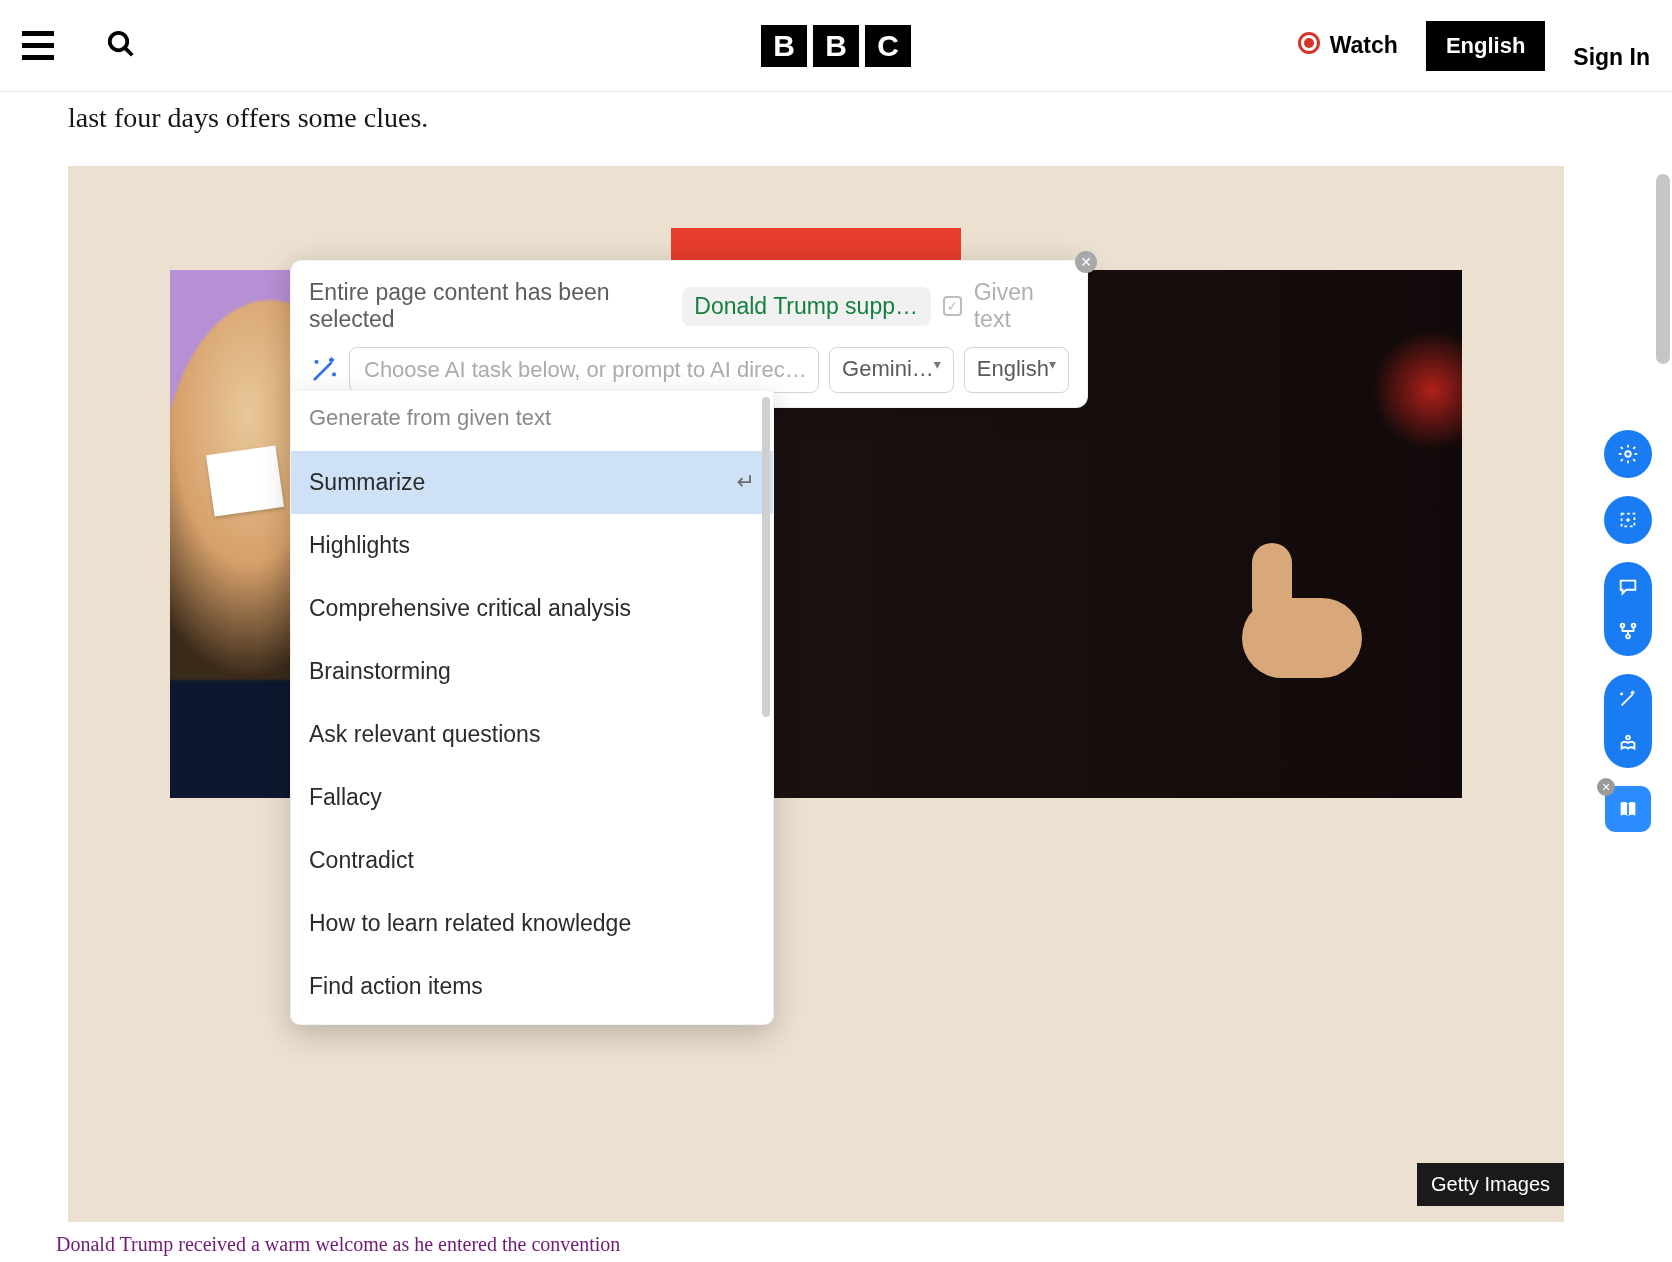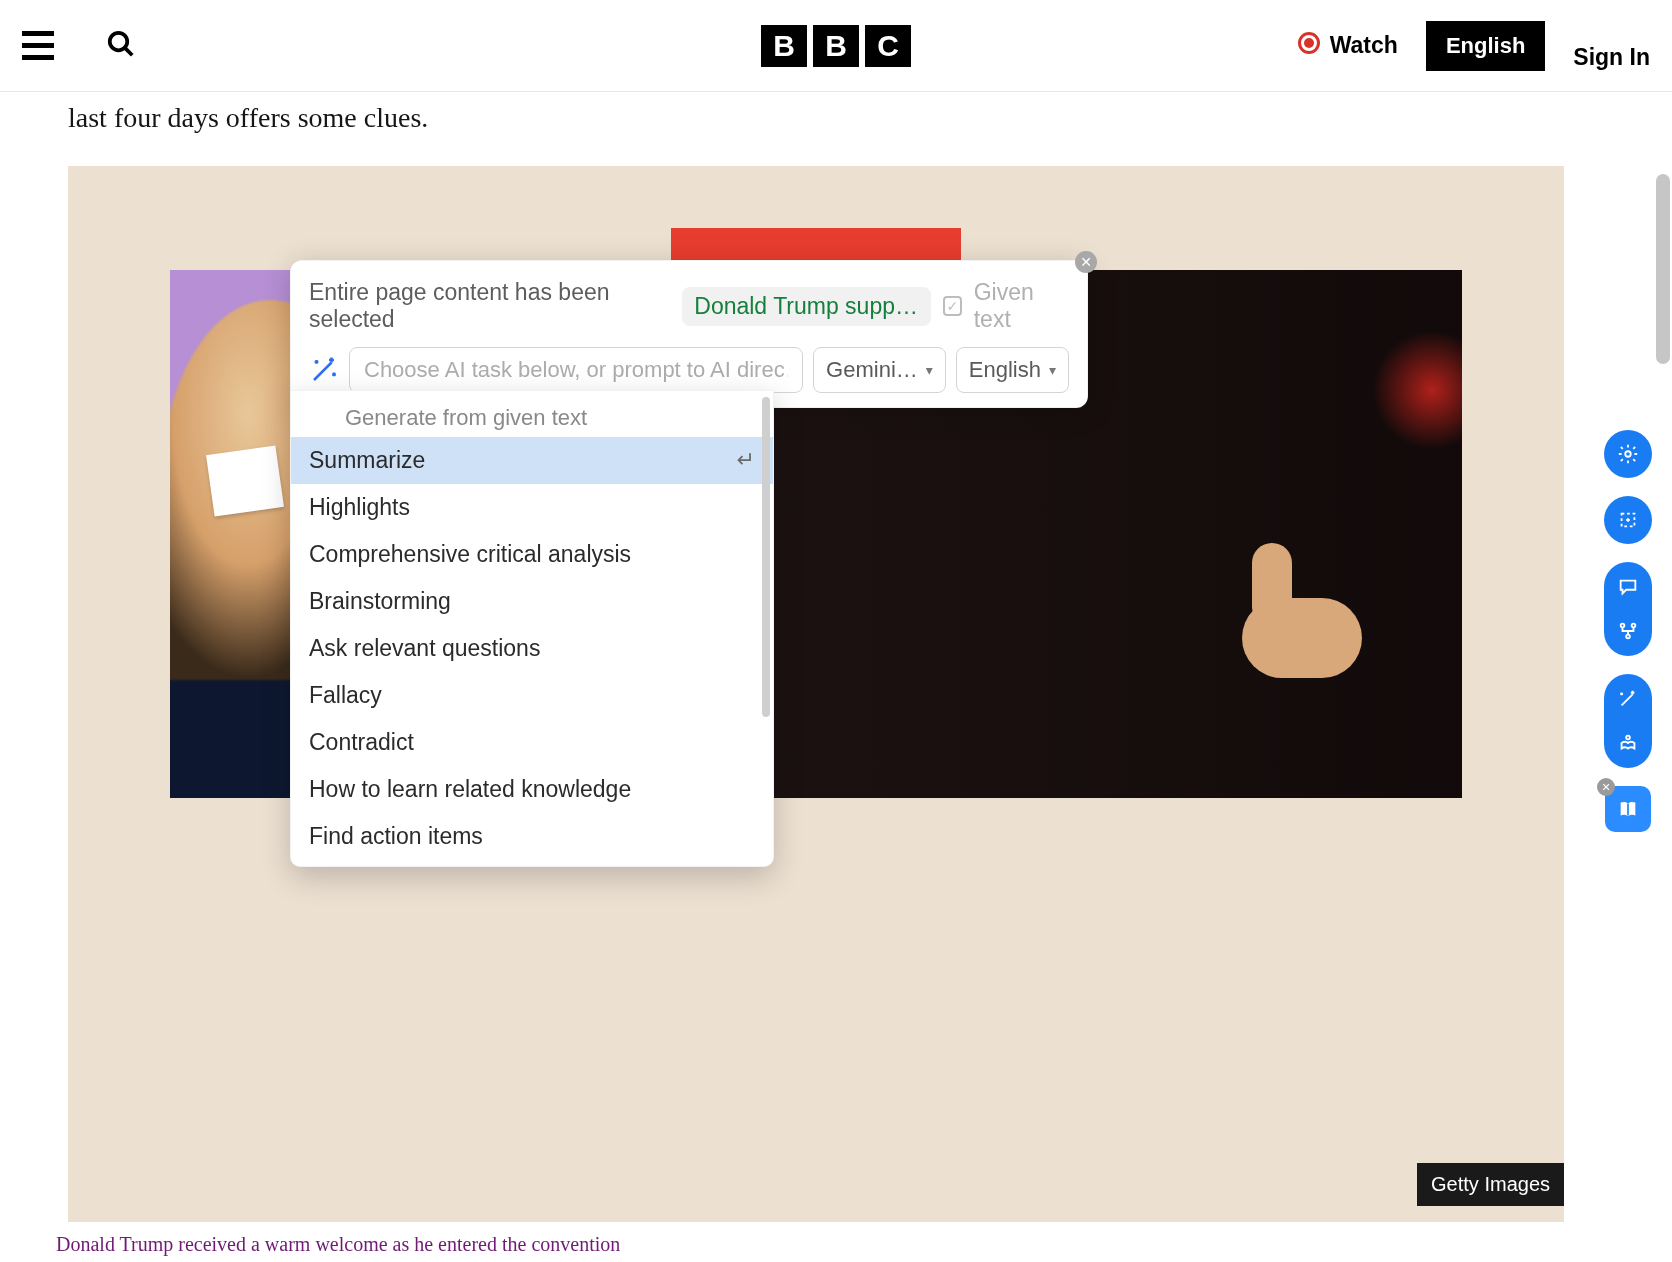--- a/index.html
+++ b/index.html
@@ -154,45 +154,45 @@
   .wand { width:30px; display:flex; align-items:center; justify-content:center;}
   .wand svg line, .wand svg path { stroke:#2e6ff2; stroke-width:2; }
   .ai-input {
     flex: 1; border:1px solid #d4d4d4; border-radius:8px;
     padding: 10px 14px; font-size: 22px; color:#999;
     height: 46px;
   }
   .ai-input::placeholder { color:#acacac; }
   .ai-select {
     border:1px solid #d4d4d4; border-radius:8px;
-    padding: 16px 12px; font-size: 22px; color:#5a5a5a;
-    display:flex; align-items:center; gap:8px; height:46px;
+    padding: 8px 12px; font-size: 22px; color:#5a5a5a;
+    display:flex; height:46px;
     cursor:pointer; max-width: 140px;
   }
   .ai-select .sel-label { overflow:hidden; text-overflow:ellipsis; white-space:nowrap; }
   .chev { font-size:14px; color:#777; }
 
   
   .ai-dropdown {
     position:absolute; left: 290px; top: 390px; width: 484px;
     background:#fff; border-radius: 0 0 10px 10px;
     box-shadow: 0 10px 30px rgba(0,0,0,0.2);
     border: 1px solid rgba(0,0,0,0.05);
     padding-bottom: 6px;
   }
   .dd-scroll {
     position:absolute; right:3px; top:6px; width:8px; height: 320px;
     background:#cfcfcf; border-radius:4px;
   }
   .dd-header {
-    padding: 14px 18px 6px 18px;
-    font-size: 22px; color:#898989;margin-left:36px;
+    padding: 14px 18px 20px 18px;
+    font-size: 22px; color:#898989;
   }
   .dd-item {
-    padding: 10px 18px;
+    padding: 18px 18px;
     font-size: 23px; color:#2b2b2b;
     display:flex; align-items:flex-start; justify-content:space-between;
     cursor:pointer;
   }
   .dd-item.active { background:#cfe1f7; }
   .enter-icon { color:#6b6b6b; font-size:22px; }
 
   
   .side-tools { position:absolute; right: 20px; top: 430px; display:flex; flex-direction:column; gap: 18px; align-items:center; }
   .tool-circle {

